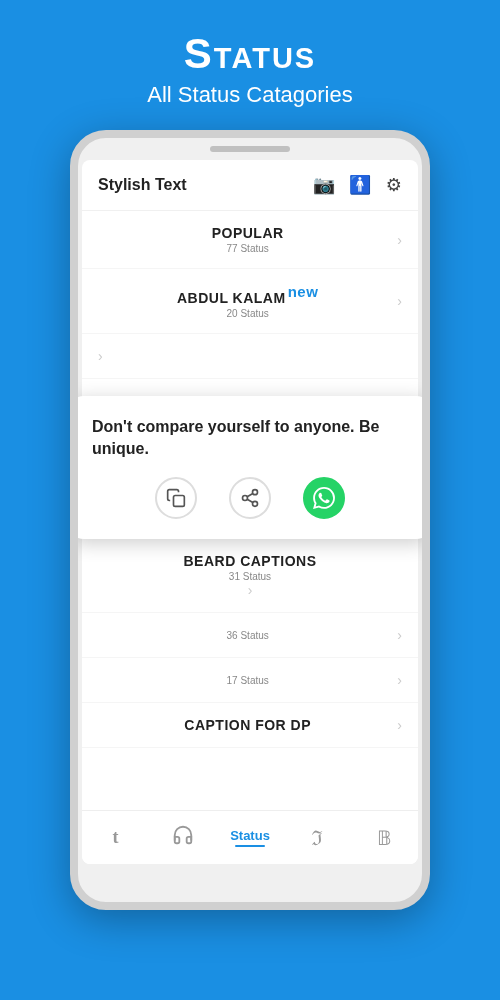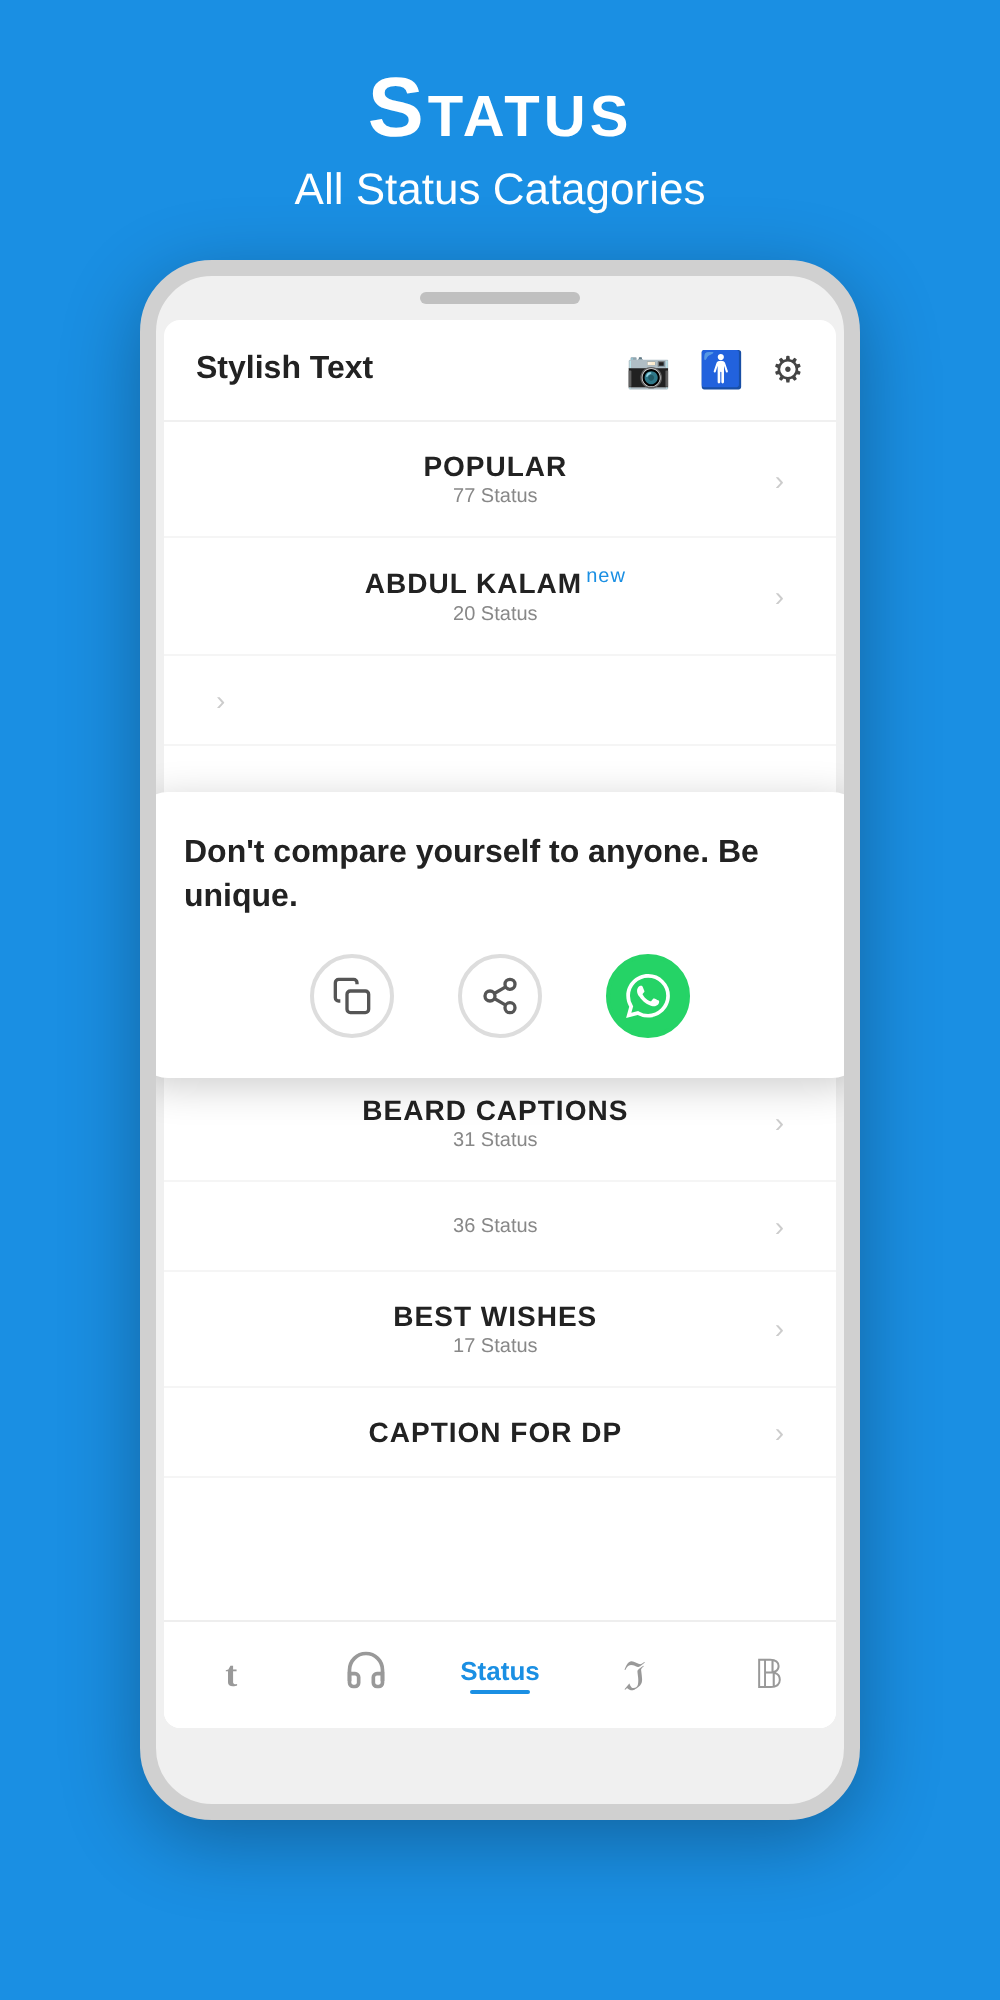--- a/index.html
+++ b/index.html
@@ -99,40 +99,40 @@
     
     .list-container {
       flex: 1;
       overflow: hidden;
     }
 
     .list-item {
       display: flex;
       align-items: center;
       justify-content: space-between;
-      padding: 14px 26px;
+      padding: 14px 16px;
       border-bottom: 1px solid #f5f5f5;
       cursor: pointer;
     }
 
     .list-item-content {
       text-align: center;
       flex: 1;
     }
 
     .list-item-title {
       font-size: 14px;
       font-weight: 700;
       color: #222;
       letter-spacing: 0.5px;
     }
 
     .list-item-badge {
-      font-size: 10px;
-      font-weight: 400;
+      font-size: 15px;
+      font-weight: 700;
       color: #1a8fe3;
       vertical-align: super;
       margin-left: 2px;
       text-transform: lowercase;
     }
 
     .list-item-subtitle {
       font-size: 10px;
       color: #888;
       margin-top: 2px;
@@ -295,38 +295,37 @@
             </svg>
           </div>
           <div class="popup-action-btn action-whatsapp">
             <svg width="22" height="22" viewBox="0 0 24 24" fill="white">
               <path d="M17.472 14.382c-.297-.149-1.758-.867-2.03-.967-.273-.099-.471-.148-.67.15-.197.297-.767.966-.94 1.164-.173.199-.347.223-.644.075-.297-.15-1.255-.463-2.39-1.475-.883-.788-1.48-1.761-1.653-2.059-.173-.297-.018-.458.13-.606.134-.133.298-.347.446-.52.149-.174.198-.298.298-.497.099-.198.05-.371-.025-.52-.075-.149-.669-1.612-.916-2.207-.242-.579-.487-.5-.669-.51-.173-.008-.371-.01-.57-.01-.198 0-.52.074-.792.372-.272.297-1.04 1.016-1.04 2.479 0 1.462 1.065 2.875 1.213 3.074.149.198 2.096 3.2 5.077 4.487.709.306 1.262.489 1.694.625.712.227 1.36.195 1.871.118.571-.085 1.758-.719 2.006-1.413.248-.694.248-1.289.173-1.413-.074-.124-.272-.198-.57-.347m-5.421 7.403h-.004a9.87 9.87 0 01-5.031-1.378l-.361-.214-3.741.982.998-3.648-.235-.374a9.86 9.86 0 01-1.51-5.26c.001-5.45 4.436-9.884 9.888-9.884 2.64 0 5.122 1.03 6.988 2.898a9.825 9.825 0 012.893 6.994c-.003 5.45-4.437 9.884-9.885 9.884m8.413-18.297A11.815 11.815 0 0012.05 0C5.495 0 .16 5.335.157 11.892c0 2.096.547 4.142 1.588 5.945L.057 24l6.305-1.654a11.882 11.882 0 005.683 1.448h.005c6.554 0 11.89-5.335 11.893-11.893a11.821 11.821 0 00-3.48-8.413z"></path>
             </svg>
           </div>
         </div>
       </div>
 
-      <div class="list-item" style="margin-top: 160px;">
+      <div class="list-item" style="margin-top: 160px; flex-direction: column;">
         <div class="list-item-content">
           <div class="list-item-title">BEARD CAPTIONS</div>
           <div class="list-item-subtitle">31 Status</div>
         </div>
         <span class="chevron">›</span>
       </div>
 
       <div class="list-item">
         <div class="list-item-content">
           <div class="list-item-subtitle">36 Status</div>
         </div>
         <span class="chevron">›</span>
       </div>
 
       <div class="list-item">
         <div class="list-item-content">
-          <div class="list-item-title">BEST WISHES</div>
           <div class="list-item-subtitle">17 Status</div>
         </div>
         <span class="chevron">›</span>
       </div>
 
       <div class="list-item">
         <div class="list-item-content">
           <div class="list-item-title">CAPTION FOR DP</div>
         </div>
         <span class="chevron">›</span>

